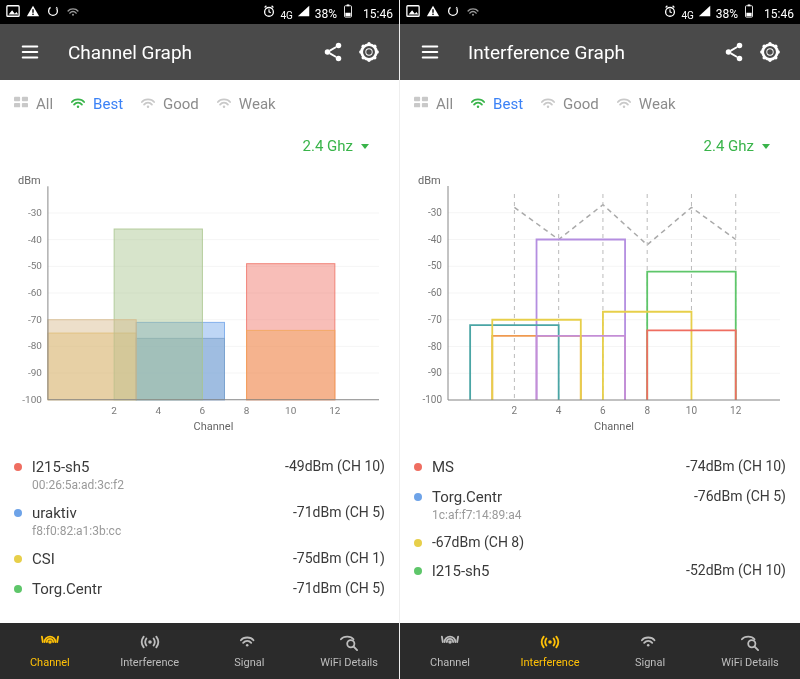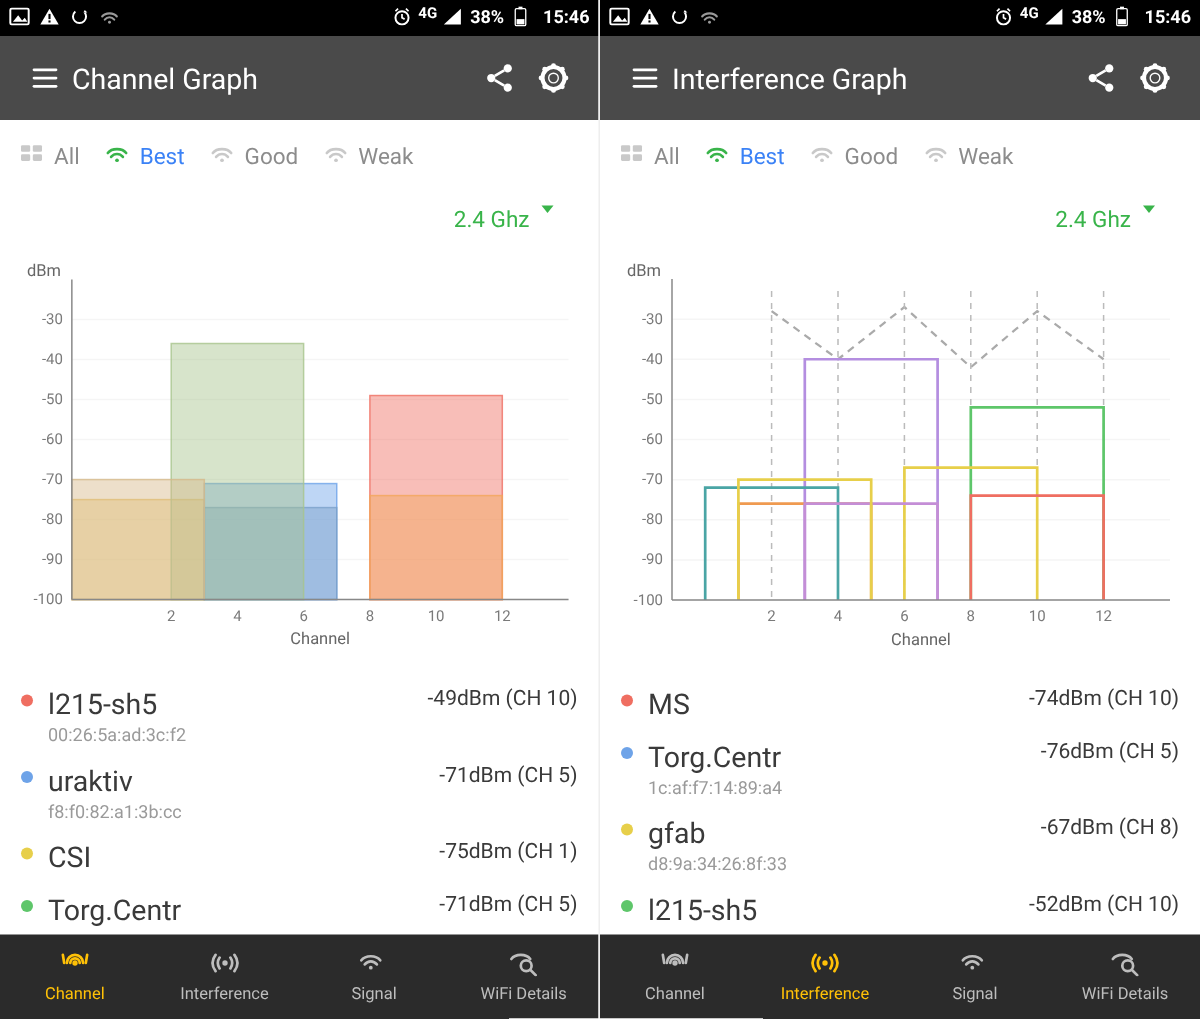--- a/index.html
+++ b/index.html
@@ -4,55 +4,55 @@
 <style>
   * { box-sizing: border-box; margin: 0; padding: 0; }
   body { font-family: -apple-system, Roboto, Arial, sans-serif; background: #fff; }
   .screens { display: flex; width: 800px; height: 679px; }
   .screen { width: 400px; height: 679px; display: flex; flex-direction: column; position: relative; overflow: hidden; border-right: 1px solid #eee; }
   .screen:last-child { border-right: none; }
 
   
   .status-bar { height: 24px; background: #000; color: #fff; display: flex; align-items: center; padding: 0 6px; font-size: 12px; }
   .status-left { display: flex; gap: 6px; align-items: center; }
-  .status-right { margin-left: auto; display: flex; gap: 4px; align-items: flex-start; font-weight: bold; }
+  .status-right { margin-left: auto; display: flex; gap: 4px; align-items: flex-end; }
   .status-bar svg { width: 14px; height: 14px; fill: #fff; }
   .sig-icon svg { width: 14px; height: 14px; }
 
   
   .app-bar { height: 56px; background: #4a4a4a; color: #fff; display: flex; align-items: center; padding: 0 12px; }
-  .app-bar .title { font-size: 19px; font-weight: 400; }
+  .app-bar .title { font-size: 19px; font-weight: 400; margin-left: 20px; }
   .app-bar .spacer { flex: 1; }
   .app-bar .action { width: 36px; display: flex; justify-content: center; align-items: center; }
   .app-bar svg { width: 22px; height: 22px; fill: #fff; }
 
   
   .filter-row { height: 48px; display: flex; align-items: center; padding: 0 12px; gap: 16px; font-size: 15px; color: #8c8c8c; }
   .filter { display: flex; align-items: center; gap: 6px; }
   .filter.active { color: #3b82f6; }
   .filter svg { width: 18px; height: 14px; }
 
   
   .band-row { height: 36px; display: flex; align-items: center; justify-content: flex-end; padding: 0 30px 0 12px; color: #39b44a; font-size: 15px; }
-  .band-row .band-dd { display: flex; gap: 8px; }
+  .band-row .band-dd { display: flex; align-items: center; gap: 8px; }
   .tri { width:0; height:0; border-left:4px solid transparent; border-right:4px solid transparent; border-top:5px solid #39b44a; }
 
   
   .chart-wrap { height: 280px; padding: 0 10px; }
   .chart-wrap svg { width: 100%; height: 100%; }
   .axis-text { font-size: 10px; fill: #7a7a7a; }
   .axis-title { font-size: 11px; fill: #666; }
   .grid-line { stroke: #f5f5f5; stroke-width: 1; }
 
   
   .legend { flex: 1; padding: 8px 14px 0 14px; overflow: hidden; font-size: 14px; color: #555; }
   .legend .row { display: flex; align-items: flex-start; padding: 6px 0; }
   .dot { width: 8px; height: 8px; border-radius: 50%; margin-top: 5px; margin-right: 10px; flex-shrink: 0; }
   .net-main { flex: 1; }
-  .net-ssid { font-size: 19px; color: #3a3a3a; }
+  .net-ssid { font-size: 15px; color: #3a3a3a; }
   .net-mac { font-size: 12px; color: #9a9a9a; margin-top: 2px; }
   .net-val { font-size: 14px; color: #3a3a3a; white-space: nowrap; }
 
   
   .bottom-nav { height: 56px; background: #2b2b2b; display: flex; }
   .bn-item { flex: 1; display: flex; flex-direction: column; align-items: center; justify-content: center; color: #bdbdbd; font-size: 11px; gap: 2px; }
   .bn-item.active { color: #ffc107; }
   .bn-item svg { width: 22px; height: 18px; }
 </style>
 </head>
@@ -473,24 +473,20 @@
         <div class="row">
           <span class="dot" style="background:#6ea3e8"></span>
           <div class="net-main">
             <div class="net-ssid">Torg.Centr</div>
             <div class="net-mac">1c:af:f7:14:89:a4</div>
           </div>
           <div class="net-val">-76dBm (CH 5)</div>
         </div>
         <div class="row">
           <span class="dot" style="background:#e7cf4a"></span>
-          <div class="net-main">
-            <div class="net-ssid">gfab</div>
-            <div class="net-mac">d8:9a:34:26:8f:33</div>
-          </div>
           <div class="net-val">-67dBm (CH 8)</div>
         </div>
         <div class="row">
           <span class="dot" style="background:#5ec66a"></span>
           <div class="net-main">
             <div class="net-ssid">l215-sh5</div>
             <div class="net-mac"></div>
           </div>
           <div class="net-val">-52dBm (CH 10)</div>
         </div>

